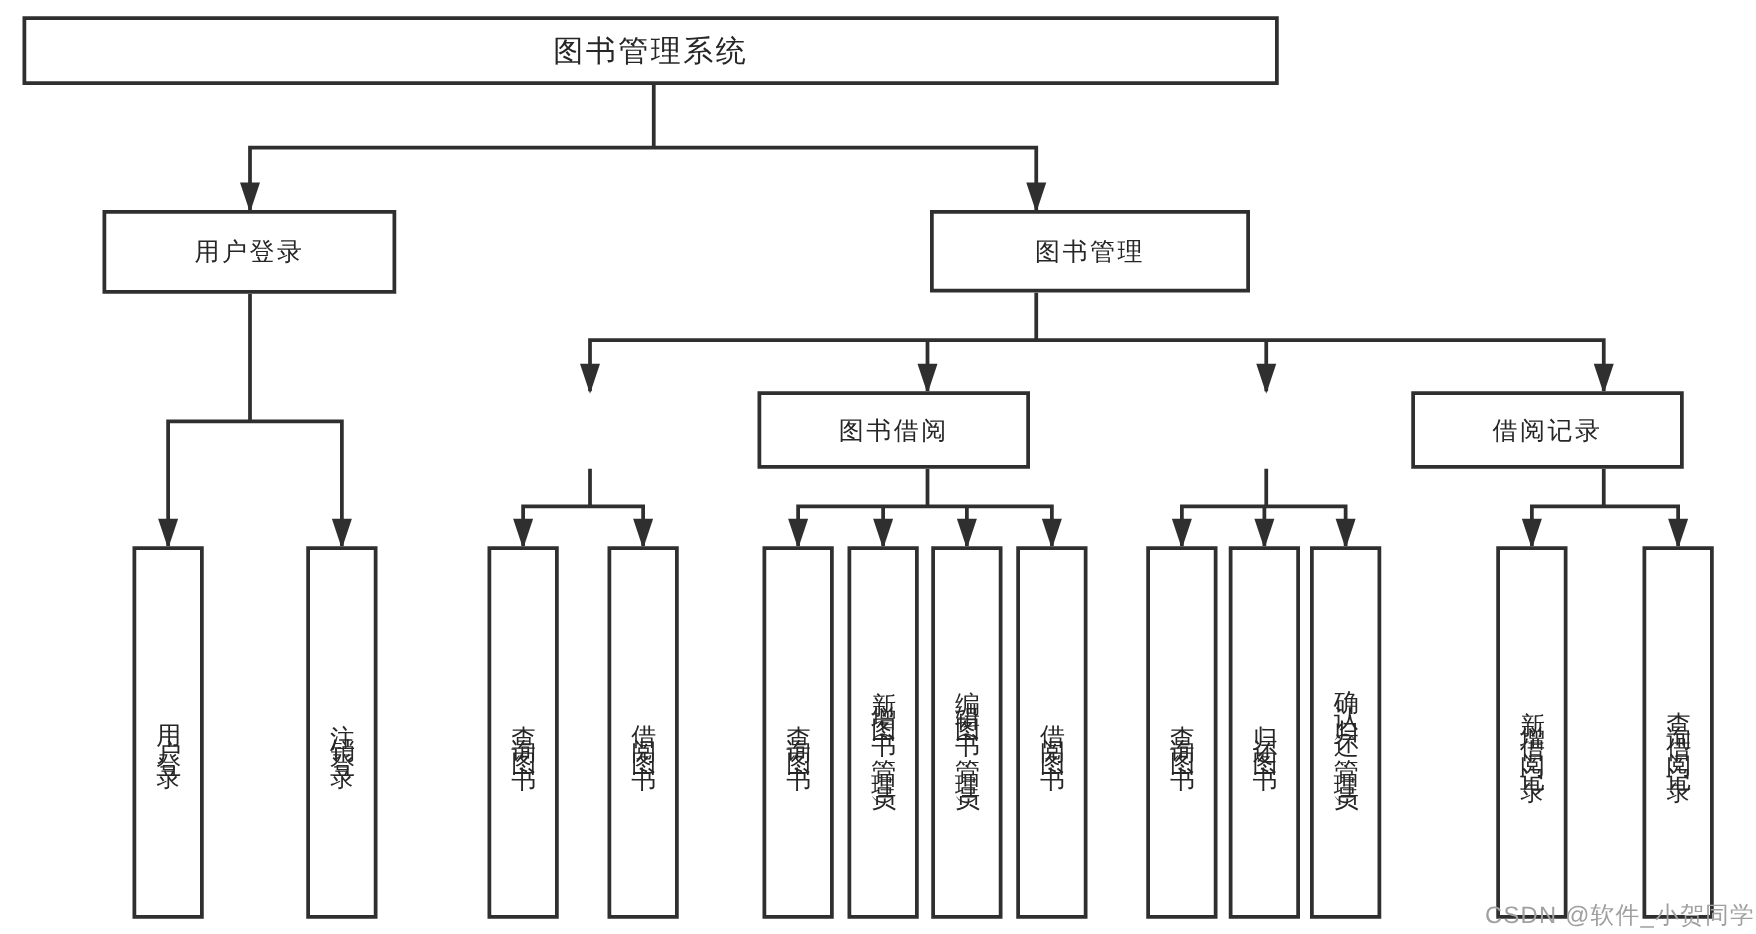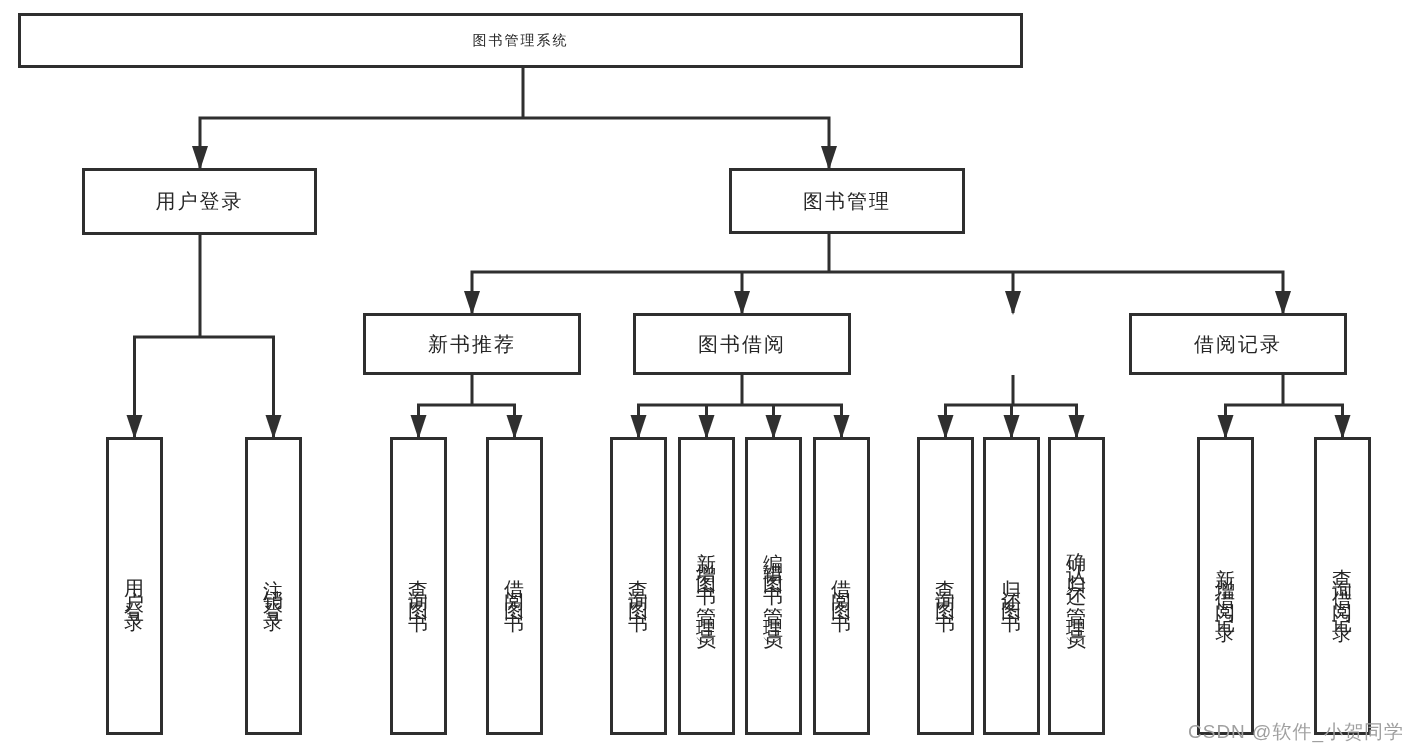--- a/index.html
+++ b/index.html
@@ -25,26 +25,26 @@
   .node{
     position:absolute;
     background:var(--bg);
     border:3px solid var(--line);
     color:var(--text);
     display:flex;align-items:center;justify-content:center;
     font-size:20px;
     letter-spacing:2px;
     white-space:nowrap;
   }
-  .root{left:18px;top:13px;width:1005px;height:55px;font-size:14px;}
+  .root{left:18px;top:13px;width:1005px;height:55px;font-size:24px;}
   .l1a{left:82px;top:168px;width:235px;height:67px;}
-  .l1b{left:729px;top:168px;width:236px;height:66px;text-align:right;}
+  .l1b{left:744px;top:168px;width:256px;height:66px;text-align:right;}
   .l2{top:313px;width:218px;height:62px;}
   .l2a{left:363px;}
-  .l2b{left:633px;}
+  .l2b{left:606px;}
   .l2c{left:904px;}
   .l2d{left:1129px;}
   .leaf{
     top:437px;width:57px;height:298px;
     writing-mode:vertical-rl;
     letter-spacing:11px;
     font-size:20px;
     line-height:1;
   }
   .lf1{left:106px;}
@@ -111,21 +111,20 @@
       <polygon points="1225.5,439 1217.5,415 1233.5,415"></polygon>
       <polygon points="1342.5,439 1334.5,415 1350.5,415"></polygon>
     </g>
   </svg>
 
   <div class="node root">图书管理系统</div>
 
   <div class="node l1a">用户登录</div>
   <div class="node l1b">图书管理</div>
 
-  <div class="node l2 l2a">新书推荐</div>
   <div class="node l2 l2b">图书借阅</div>
   <div class="node l2 l2d">借阅记录</div>
 
   <div class="node leaf lf1">用户登录</div>
   <div class="node leaf lf2">注销登录</div>
 
   <div class="node leaf lf3">查询图书</div>
   <div class="node leaf lf4">借阅图书</div>
 
   <div class="node leaf lf5">查询图书</div>

